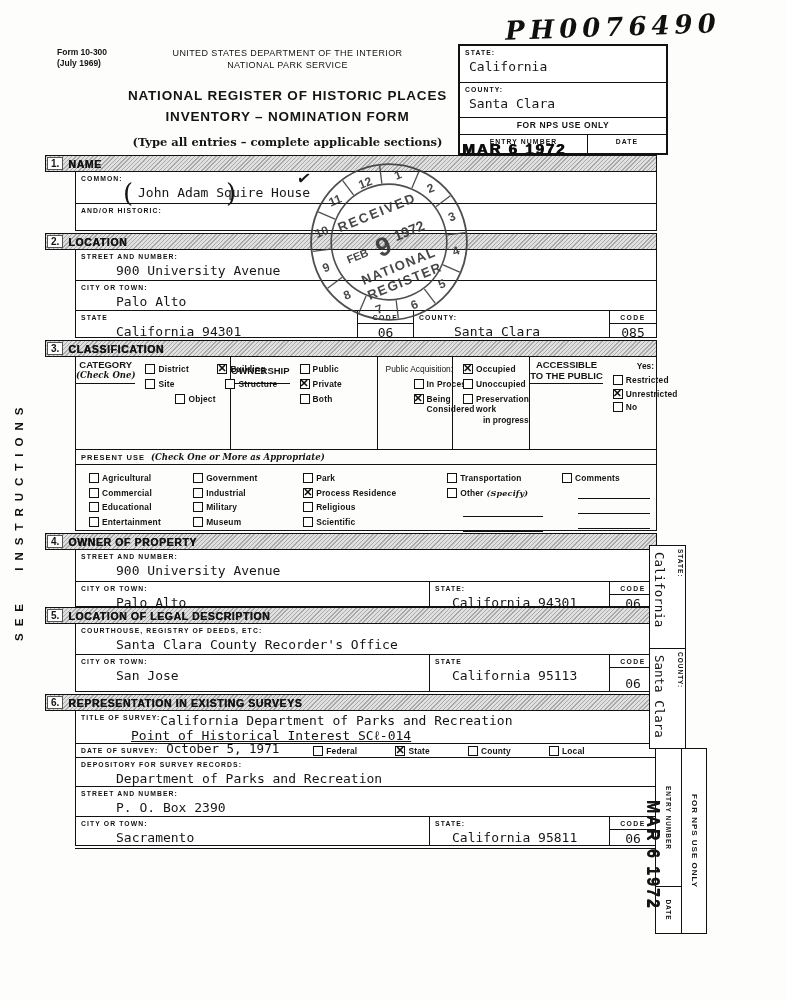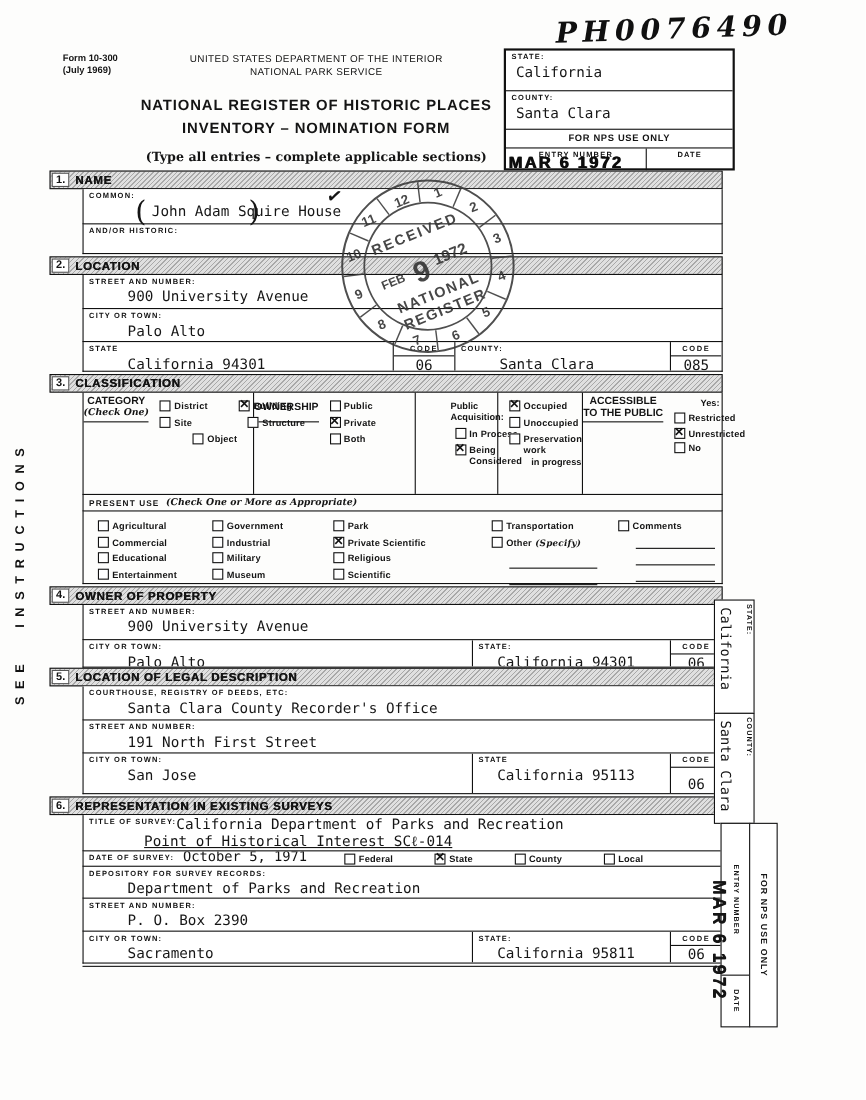--- a/index.html
+++ b/index.html
@@ -72,21 +72,21 @@
   .cg-head{height:26px;border-bottom:1.6px solid #111;display:flex;flex-direction:column;
     justify-content:center;align-items:center;text-align:center;font-weight:bold;
     font-size:9.5px;line-height:11px;flex:none;}
   .cg-sub{font-family:"DejaVu Serif",serif;font-style:italic;font-weight:bold;font-size:8.5px;}
   .cg-body{padding:7px 0 2px 10px;flex:1;}
   .cat-row{display:flex;}
   .cat-row .cbi{width:72px;}
   .own-body{display:flex;padding:0;}
   .own-sub1{width:88px;border-right:1.6px solid #111;box-sizing:border-box;padding:7px 0 2px 10px;}
   .own-sub2{flex:1;padding:7px 0 2px 8px;}
-  .acq-label{font-size:8.4px;font-weight:bold;margin-bottom:5px;margin-left:24px;}
+  .acq-label{font-size:8.4px;font-weight:normal;margin-bottom:5px;}
   .indent28{margin-left:28px;}
   .second-line{font-size:8.4px;font-weight:bold;margin-left:-15px;text-align:center;width:90px;}
   .yes-label{font-size:8.4px;font-weight:bold;margin:0 0 4px 24px;}
 
   
   .pu-label-row{height:15px;border-left:1.6px solid #111;border-right:1.6px solid #111;
     border-bottom:1.6px solid #111;box-sizing:border-box;display:flex;align-items:center;
     padding-left:5px;gap:6px;}
   .pu-title{font-size:7.5px;font-weight:bold;letter-spacing:1px;}
   .pu-body{display:flex;border-left:1.6px solid #111;border-right:1.6px solid #111;
@@ -382,21 +382,21 @@
               <span>Museum</span>
             </div>
         </div>
         <div class="pu-col3">
           <div class="cbi">
               <span class="cb"></span>
               <span>Park</span>
             </div>
           <div class="cbi">
               <span class="cb checked"></span>
-              <span>Private Scientific</span>
+              <span>Process Residence</span>
             </div>
           <div class="cbi">
               <span class="cb"></span>
               <span>Religious</span>
             </div>
           <div class="cbi">
               <span class="cb"></span>
               <span>Scientific</span>
             </div>
         </div>
@@ -451,24 +451,20 @@
     </div>
 
     <div class="sec-bar mt0">
       <span class="sec-num">5.</span>
       <span class="sec-title">LOCATION OF LEGAL DESCRIPTION</span>
     </div>
     <div class="fields">
       <div class="frow" style="height:31px">
         <div class="flabel">COURTHOUSE, REGISTRY OF DEEDS, ETC:</div>
         <div class="fvalue">Santa Clara County Recorder's Office</div>
-      </div>
-      <div class="frow" style="height:30px">
-        <div class="flabel">STREET AND NUMBER:</div>
-        <div class="fvalue">191 North First Street</div>
       </div>
       <div class="frow cols" style="height:37px">
         <div class="cell" style="flex:1">
           <div class="flabel">CITY OR TOWN:</div>
           <div class="fvalue">San Jose</div>
         </div>
         <div class="cell" style="width:180px">
           <div class="flabel">STATE</div>
           <div class="fvalue" style="padding-left:22px">California 95113</div>
         </div>

